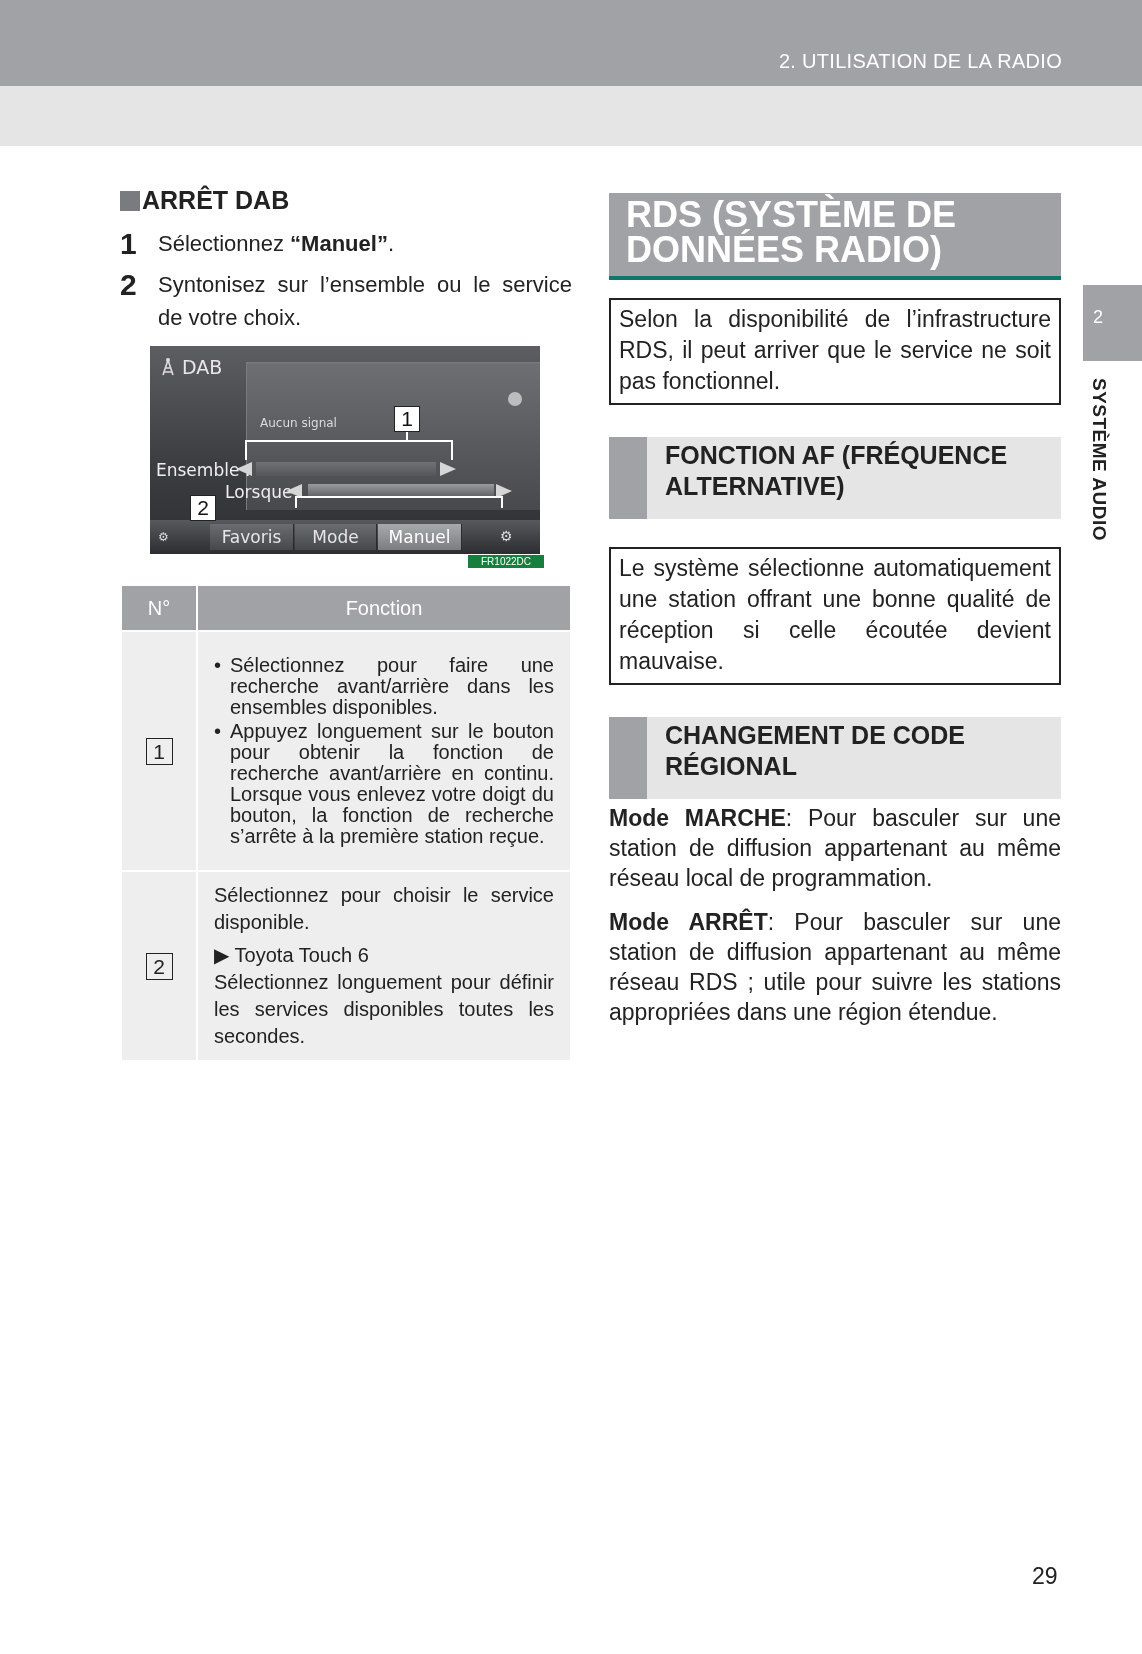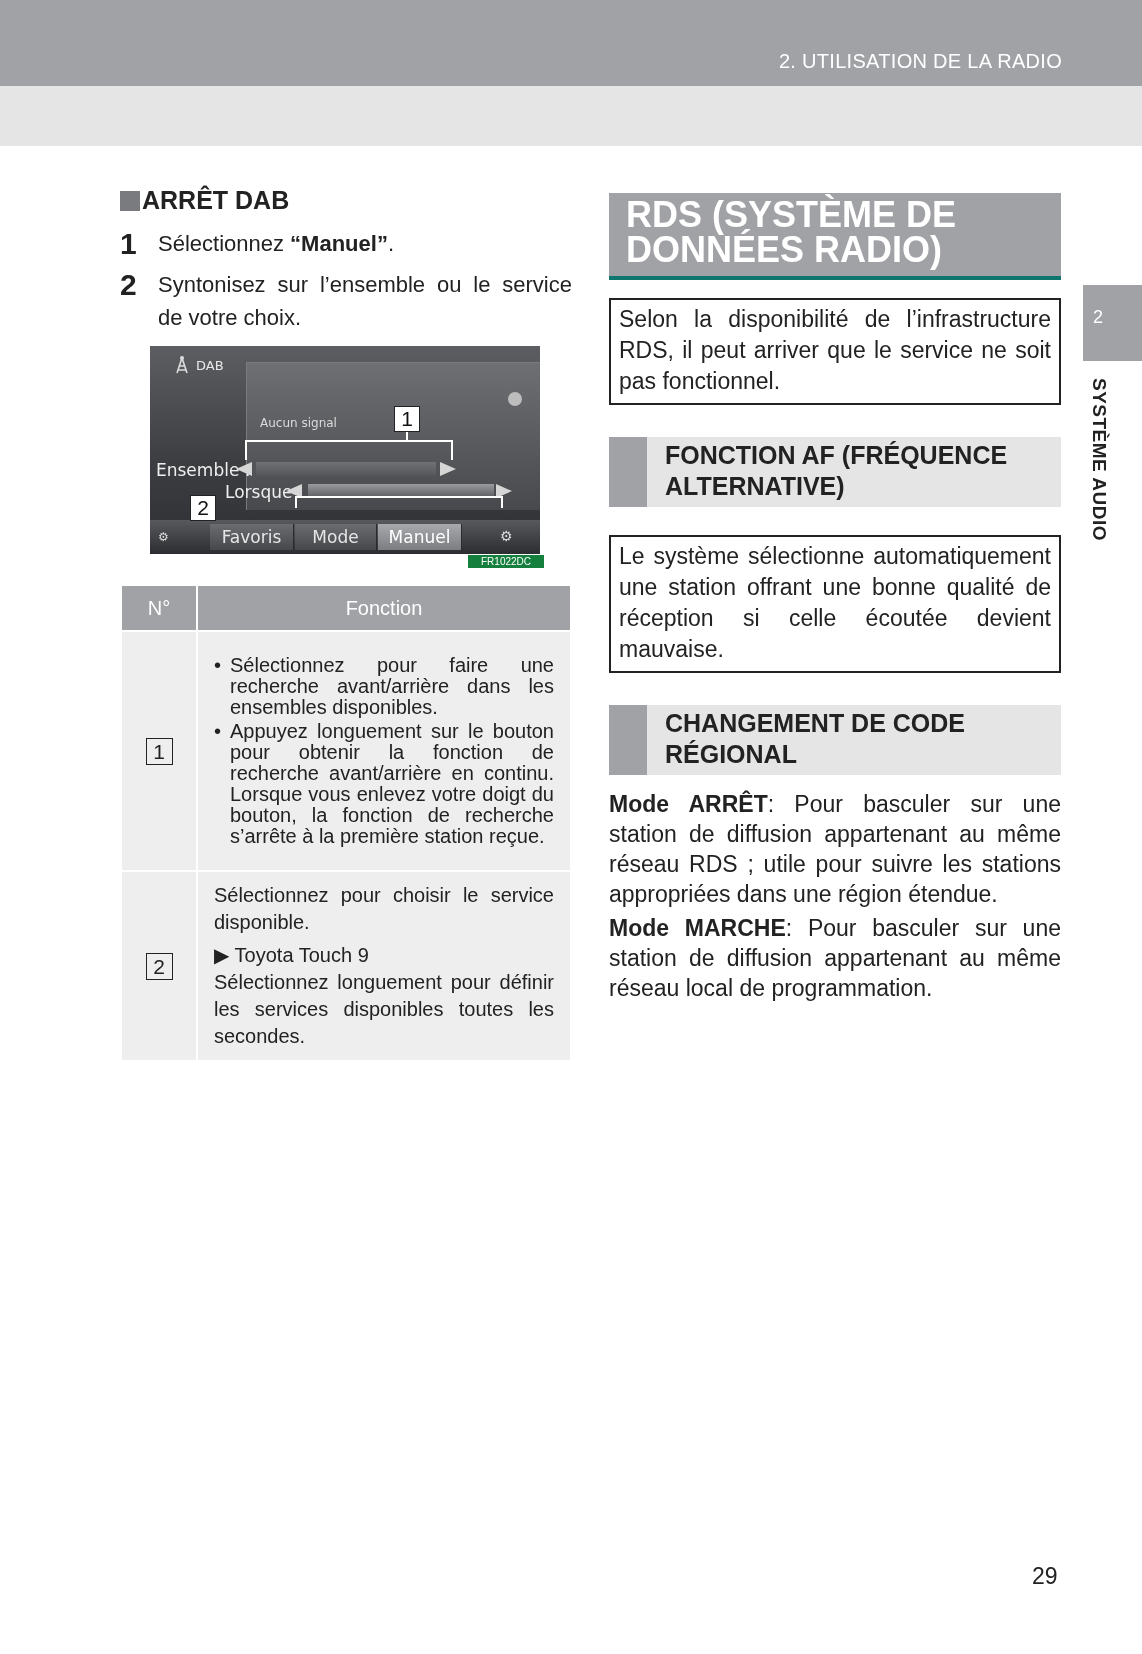--- a/index.html
+++ b/index.html
@@ -22,21 +22,21 @@
   .sec-heading { font-weight: bold; font-size: 25px; color: #222; display: flex; align-items: center; }
   .sec-heading .square { width: 20px; height: 20px; background: #7a7b7e; margin-right: 2px; display: inline-block; }
   .step { display: flex; margin-top: 12px; font-size: 22px; line-height: 33px; }
   .step .num { font-weight: bold; font-size: 30px; width: 38px; flex: none; }
   .step .txt { flex: 1; text-align: justify; }
   .step .txt b { font-weight: bold; }
 
   
   .dab-wrap { position: relative; margin-left: 30px; margin-top: 12px; width: 392px; height: 222px; }
   .dab { position: absolute; left: 0; top: 0; width: 390px; height: 208px; background: linear-gradient(#5d5e62, #3d3e42 55%, #2e2f33); color: #e8e8e8; font-family: "DejaVu Sans", sans-serif; overflow: hidden; }
-  .dab .dab-title { position: absolute; left: 24px; top: 10px; font-size: 13px; display: flex; align-items: center; gap: 6px; }
+  .dab .dab-title { position: absolute; left: 10px; top: 10px; font-size: 19px; display: flex; align-items: center; gap: 6px; }
   .dab .panel { position: absolute; left: 96px; top: 16px; width: 294px; height: 148px; background: linear-gradient(#6e6f73, #48494d); border-left: 1px solid #7a7b7f; border-top: 1px solid #7a7b7f; }
   .dab .no-signal { position: absolute; left: 110px; top: 70px; font-size: 12px; color: #dcdcdc; }
   .dab .clock-icon { position: absolute; left: 358px; top: 46px; width: 14px; height: 14px; border-radius: 50%; background: #bdbdbd; }
   .dab .ensemble { position: absolute; left: 6px; top: 114px; font-size: 17px; color: #eee; }
   .dab .station { position: absolute; left: 75px; top: 136px; font-size: 17px; color: #eee; }
   .dab .arrow-l { position: absolute; width: 0; height: 0; border-top: 7px solid transparent; border-bottom: 7px solid transparent; border-right: 16px solid #d6d6d6; }
   .dab .arrow-r { position: absolute; width: 0; height: 0; border-top: 7px solid transparent; border-bottom: 7px solid transparent; border-left: 16px solid #d6d6d6; }
   .dab .track { position: absolute; height: 14px; background: linear-gradient(#9a9b9f, #5a5b5f); }
   .dab .bottom-bar { position: absolute; left: 0; top: 174px; width: 390px; height: 34px; background: linear-gradient(#58595d, #2c2d31); }
   .dab .btab { position: absolute; top: 178px; height: 26px; font-size: 17px; color: #e6e6e6; text-align: center; line-height: 26px; background: linear-gradient(#6b6c70, #47484c); border-right: 1px solid #2a2b2f; }
@@ -59,21 +59,21 @@
   .bullet .dot { width: 16px; flex: none; }
   .bullet .btxt { flex: 1; text-align: justify; }
   .desc2 p { line-height: 27px; }
   .desc2 .arrowline { margin-top: 6px; }
 
   
   .right-col { position: absolute; left: 609px; top: 193px; width: 452px; }
   .main-title { background: #a1a2a6; color: #fff; font-weight: bold; font-size: 36px; line-height: 35px; padding: 4px 16px 10px 17px; border-bottom: 4px solid #0f766e; height: 87px; }
   .info-box { border: 2px solid #222; padding: 4px 8px 6px 8px; font-size: 23px; line-height: 31px; text-align: justify; }
   .info-box.first { margin-top: 18px; }
-  .sub-title { margin-top: 32px; background: #e5e5e6; display: flex; height: 70px; }
+  .sub-title { margin-top: 32px; background: #e5e5e6; display: flex; height: 82px; }
   .sub-title .bar { width: 38px; background: #a1a2a6; flex: none; }
   .sub-title .t { padding: 3px 0 0 18px; font-weight: bold; font-size: 25px; line-height: 31px; color: #222; }
   .info-box.second { margin-top: 28px; }
   .para { font-size: 23px; line-height: 30px; text-align: justify; color: #222; }
   .para b { font-weight: bold; }
   .para.first { margin-top: 14px; }
   .para.second { margin-top: 4px; }
 
   .page-num { position: absolute; left: 1032px; top: 1563px; font-size: 23px; color: #222; }
 </style>
@@ -169,21 +169,21 @@
             <span class="btxt">Appuyez longuement sur le bouton pour obtenir la fonction de recherche avant/arrière en continu. Lorsque vous enlevez votre doigt du bouton, la fonction de recherche s’arrête à la première station reçue.</span>
           </div>
         </td>
       </tr>
       <tr style="height:187px">
         <td class="numcell">
           <span class="boxnum">2</span>
         </td>
         <td class="desc desc2">
           <p>Sélectionnez pour choisir le service disponible.</p>
-          <p class="arrowline"><span>▶</span> <span>Toyota Touch 9</span></p>
+          <p class="arrowline"><span>▶</span> <span>Toyota Touch 6</span></p>
           <p>Sélectionnez longuement pour définir les services disponibles toutes les secondes.</p>
         </td>
       </tr>
     </tbody>
   </table>
 </div>
 
 <div class="right-col">
   <div class="main-title">RDS (SYSTÈME DE DONNÉES RADIO)</div>
   <div class="info-box first">Selon la disponibilité de l’infrastructure RDS, il peut arriver que le service ne soit pas fonctionnel.</div>
@@ -191,17 +191,17 @@
   <div class="sub-title">
     <span class="bar"></span>
     <span class="t">FONCTION AF (FRÉQUENCE ALTERNATIVE)</span>
   </div>
   <div class="info-box second" style="text-align-last:left;">Le système sélectionne automatiquement une station offrant une bonne qualité de réception si celle écoutée devient mauvaise.</div>
 
   <div class="sub-title">
     <span class="bar"></span>
     <span class="t">CHANGEMENT DE CODE RÉGIONAL</span>
   </div>
+  <p class="para second"><b>Mode MARCHE</b><span>: Pour basculer sur une station de diffusion appartenant au même réseau local de programmation.</span></p>
   <p class="para first"><b>Mode ARRÊT</b><span>: Pour basculer sur une station de diffusion appartenant au même réseau RDS ; utile pour suivre les stations appropriées dans une région étendue.</span></p>
-  <p class="para second"><b>Mode MARCHE</b><span>: Pour basculer sur une station de diffusion appartenant au même réseau local de programmation.</span></p>
 </div>
 
 <div class="page-num">29</div>
 
 </body></html>

